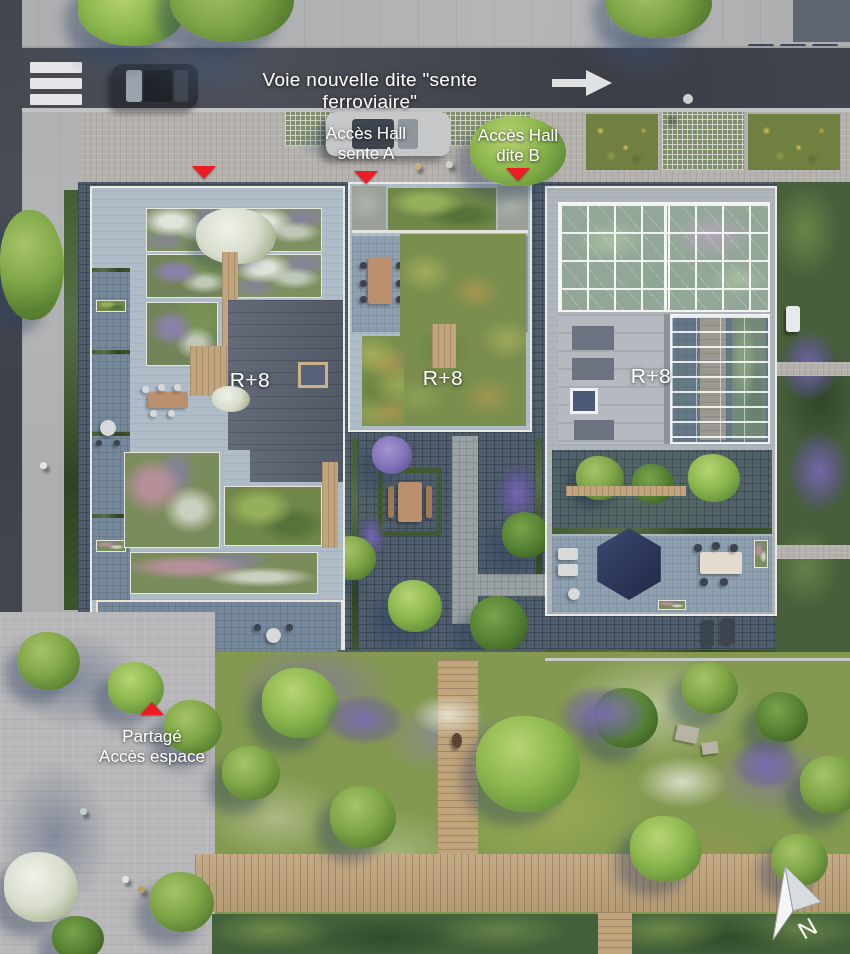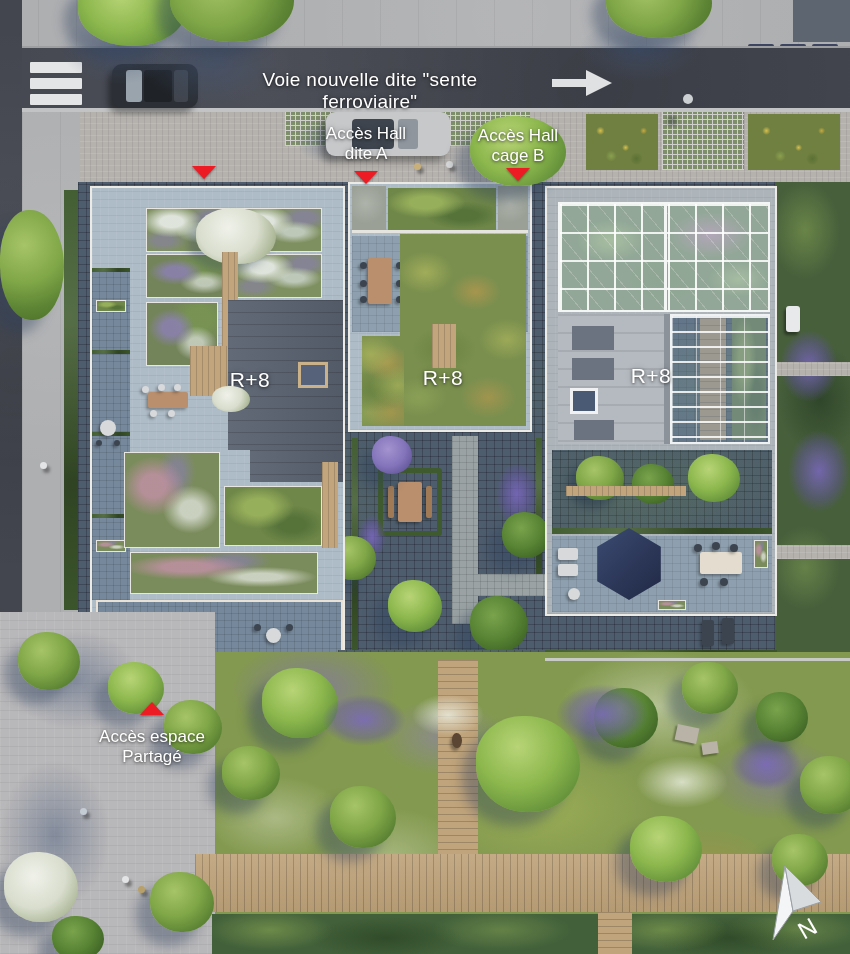--- a/index.html
+++ b/index.html
@@ -417,34 +417,34 @@
   <div class="abs tree" style="left:606px;top:-34px;width:106px;height:72px;"></div>
   <div class="abs tree tree-lush" style="left:470px;top:116px;width:96px;height:70px;"></div>
   <div class="abs tree" style="left:0px;top:210px;width:64px;height:110px;"></div>
 
   <div class="lbl road-lbl" style="left:230px;top:69px;width:280px;">Voie nouvelle dite "sente ferroviaire"</div>
 
   <div class="abs tri-down" style="left:192px;top:166px;"></div>
 
   <div class="lbl" style="left:310px;top:124px;width:112px;">
     <div>Accès Hall</div>
-    <div>dite A</div>
+    <div>sente A</div>
   </div>
   <div class="abs tri-down" style="left:354px;top:171px;"></div>
 
   <div class="lbl" style="left:462px;top:126px;width:112px;">
     <div>Accès Hall</div>
-    <div>cage B</div>
+    <div>dite B</div>
   </div>
   <div class="abs tri-down" style="left:506px;top:168px;"></div>
 
   <div class="abs tri-up" style="left:140px;top:702px;"></div>
   <div class="lbl" style="left:62px;top:727px;width:180px;">
+    <div>Partagé</div>
     <div>Accès espace</div>
-    <div>Partagé</div>
   </div>
 
   <svg class="abs" style="left:758px;top:862px;" width="82" height="90" viewBox="0 0 82 90">
     <polygon points="27,4 35,49 15,78" fill="#f4f5f6" stroke="#9aa0a5" stroke-width="1"></polygon>
     <polygon points="27,4 63,40 35,49" fill="#d8dcdf" stroke="#9aa0a5" stroke-width="1"></polygon>
     <text x="46" y="78" transform="rotate(-30 46 78)" font-size="24" fill="#ffffff" font-family="Liberation Sans, sans-serif">N</text>
   </svg>
 
 </div>
 

